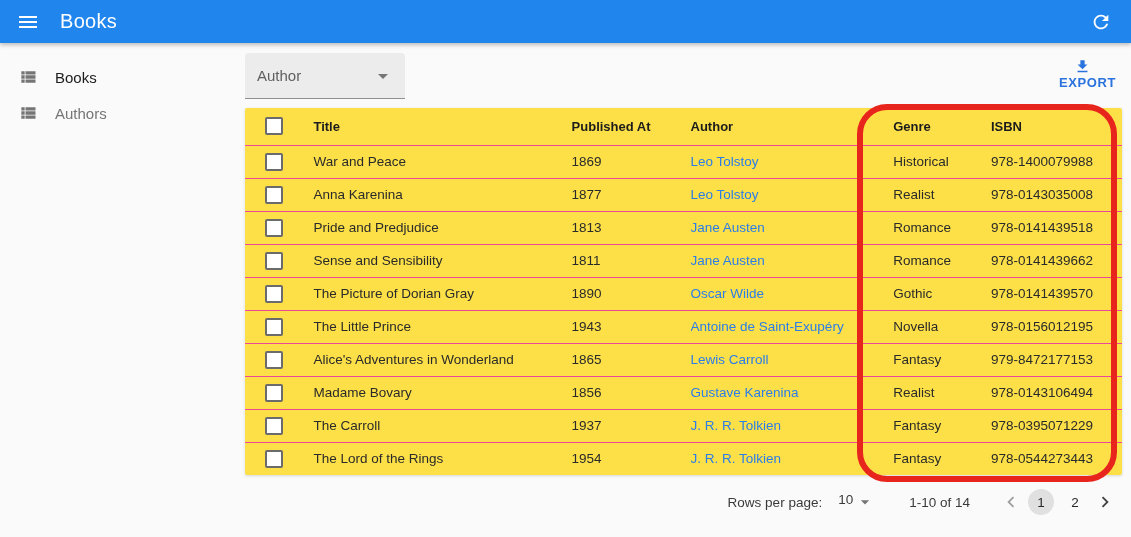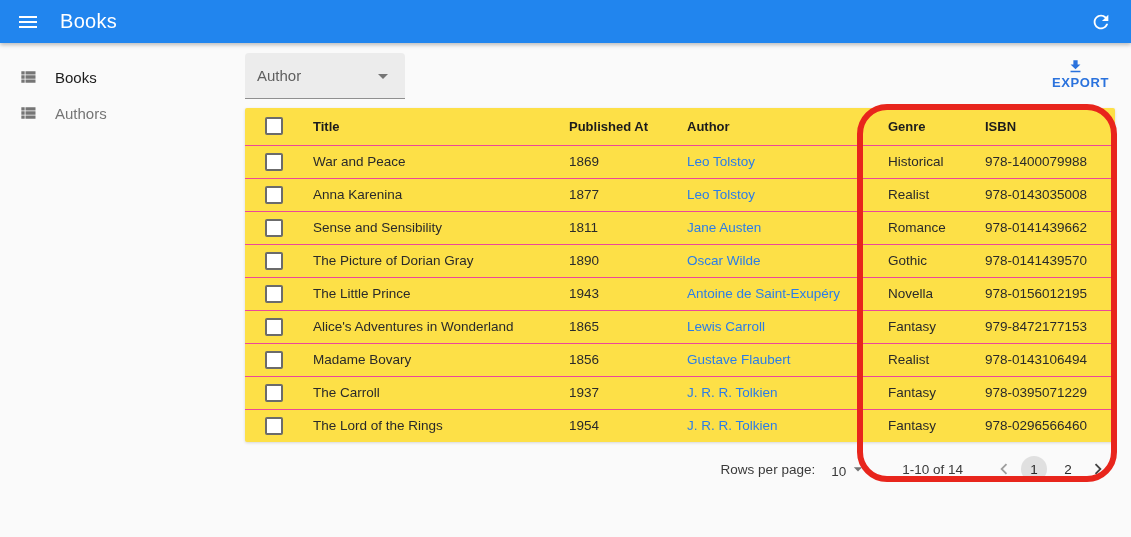--- a/index.html
+++ b/index.html
@@ -42,21 +42,21 @@
   .sidebar { width:245px; flex:0 0 245px; padding-top:16px; }
   .menu-item {
     display:flex; align-items:center;
     height:36px; padding-left:18px;
     color:#757575; font-size:15px;
     cursor:pointer;
   }
   .menu-item .mi-icon { width:20px; height:20px; margin-right:17px; display:flex; }
   .menu-item.active { color:#1c1c1c; }
 
-  .main { flex:1; padding-right:16px; }
+  .main { flex:1; padding-right:9px; }
 
   
   .toolbar-row {
     display:flex;
     justify-content:space-between;
     align-items:flex-end;
     margin-top:10px;
   }
   .filter-select {
     width:160px; height:46px;
@@ -109,21 +109,21 @@
   .author-link { color:#2b7de9; text-decoration:none; cursor:pointer; }
 
   
   .pagination {
     display:flex; align-items:center; justify-content:flex-end;
     height:42px; margin-top:6px;
     font-size:13.5px; color:#3a3a3a;
     padding-right:4px;
   }
   .rpp-label { margin-right:16px; }
-  .rpp-select { display:flex; align-items:flex-end; cursor:pointer; margin-right:34px; }
+  .rpp-select { display:flex; align-items:flex-start; cursor:pointer; margin-right:34px; }
   .rpp-select .val { margin-right:2px; }
   .range-label { margin-right:28px; }
   .page-nav { display:flex; align-items:center; }
   .nav-btn {
     width:26px; height:26px; border:none; background:none;
     display:flex; align-items:center; justify-content:center; cursor:pointer;
   }
   .page-btn {
     width:26px; height:26px; border:none; background:none;
     border-radius:50%;
@@ -235,20 +235,28 @@
 
   <tr>
     <td class="cell-check"><span class="checkbox"></span></td>
     <td class="cell-title">Anna Karenina</td>
     <td>1877</td>
     <td><a class="author-link">Leo Tolstoy</a></td>
     <td>Realist</td>
     <td>978-0143035008</td>
   </tr>
 
+  <tr>
+    <td class="cell-check"><span class="checkbox"></span></td>
+    <td class="cell-title">Pride and Predjudice</td>
+    <td>1813</td>
+    <td><a class="author-link">Jane Austen</a></td>
+    <td>Romance</td>
+    <td>978-0141439518</td>
+  </tr>
 
   <tr>
     <td class="cell-check"><span class="checkbox"></span></td>
     <td class="cell-title">Sense and Sensibility</td>
     <td>1811</td>
     <td><a class="author-link">Jane Austen</a></td>
     <td>Romance</td>
     <td>978-0141439662</td>
   </tr>
 
@@ -276,41 +284,41 @@
     <td>1865</td>
     <td><a class="author-link">Lewis Carroll</a></td>
     <td>Fantasy</td>
     <td>979-8472177153</td>
   </tr>
 
   <tr>
     <td class="cell-check"><span class="checkbox"></span></td>
     <td class="cell-title">Madame Bovary</td>
     <td>1856</td>
-    <td><a class="author-link">Gustave Flaubert</a></td>
+    <td><a class="author-link">Gustave Karenina</a></td>
     <td>Realist</td>
     <td>978-0143106494</td>
   </tr>
 
   <tr>
     <td class="cell-check"><span class="checkbox"></span></td>
     <td class="cell-title">The Carroll</td>
     <td>1937</td>
     <td><a class="author-link">J. R. R. Tolkien</a></td>
     <td>Fantasy</td>
     <td>978-0395071229</td>
   </tr>
 
   <tr>
     <td class="cell-check"><span class="checkbox"></span></td>
     <td class="cell-title">The Lord of the Rings</td>
     <td>1954</td>
     <td><a class="author-link">J. R. R. Tolkien</a></td>
     <td>Fantasy</td>
-    <td>978-0296566460</td>
+    <td>978-0544273443</td>
   </tr>
 </tbody>
       </table>
     </div>
 
     <div class="pagination">
       <span class="rpp-label">Rows per page:</span>
       <span class="rpp-select">
         <span class="val">10</span>
         <svg width="20" height="20" viewBox="0 0 24 24">

